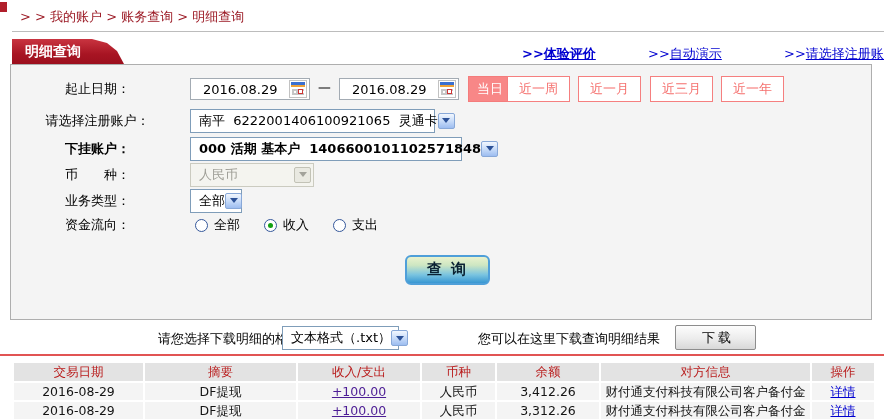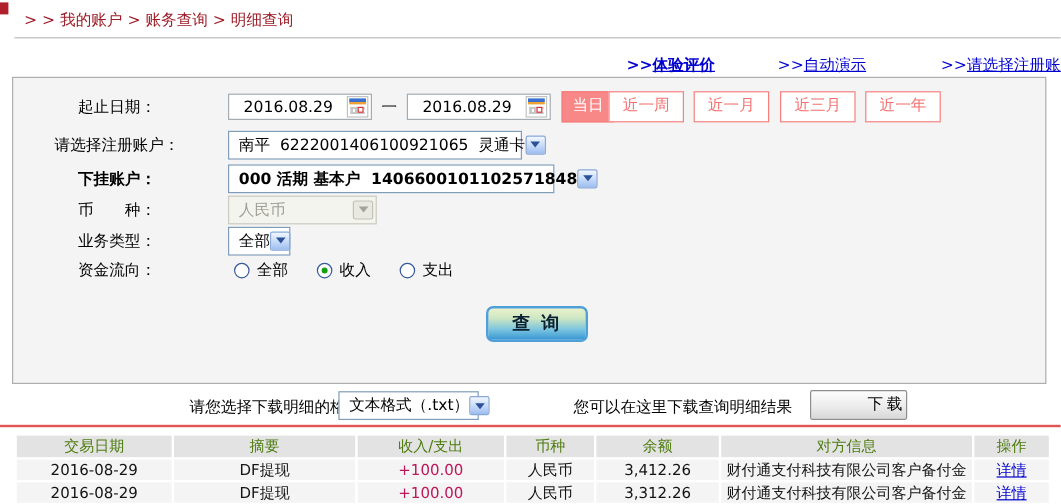--- a/index.html
+++ b/index.html
@@ -85,43 +85,44 @@
                background:linear-gradient(180deg,#eaf2cd 0%,#cde6c2 32%,#7ac4e0 68%,#3897d2 100%);
                font-size:15px; font-weight:bold; color:#0b2233; text-align:center; line-height:25px;
                cursor:pointer; letter-spacing:2px; }
 
   .dl-row { position:absolute; left:0; top:325px; width:884px; height:26px; }
   .dl-label { position:absolute; left:158px; top:5px; font-size:13px; }
   .dl-select { position:absolute; left:277px; top:1px; width:117px; }
   .dl-hint { position:absolute; left:478px; top:5px; font-size:13px; }
   .dl-btn { position:absolute; left:675px; top:0; width:81px; height:25px;
             background:linear-gradient(180deg,#fdfdfd 0%,#ececec 55%,#d8d8d8 100%);
-            border:1px solid #8d8d8d; border-radius:2px; font-size:13px; text-align:right;
+            border:1px solid #8d8d8d; border-radius:2px; font-size:13px; text-align:center;
             line-height:23px; letter-spacing:3px; padding-left:5px; cursor:pointer; }
 
   .redline { position:absolute; left:0; right:0; top:354px; height:2px; background:#e15453; }
 
   .dtable { position:absolute; left:14px; top:363px; width:860px;
             display:grid; grid-template-columns:129px 151px 122px 73px 102px 209px 62px;
             gap:2px; background:#fff; font-size:12.5px; }
-  .th { background:#e3e3e3; height:18px; line-height:18px; text-align:center; color:#4d7c0f; }
+  .th { background:#e3e3e3; height:18px; line-height:18px; text-align:center; color:#b91c1c; }
   .td { background:#f4f4f4; height:17px; line-height:17px; text-align:center; color:#141414; }
-  .td.amount { color:#be185d; }
+  .td.amount { color:#4c1d95;text-decoration:underline; }
   .td .text-link { font-size:12.5px; }
 </style>
 </head>
 <body>
 
 <div class="page">
 
   <div class="corner-mark"></div>
 
   <div class="breadcrumb">&gt; &gt; 我的账户 &gt; 账务查询 &gt; 明细查询</div>
   <div class="topline"></div>
 
+  <div class="tab">明细查询</div>
 
   <span class="hlink hlink1"><span>&gt;&gt;</span><span class="lbl">体验评价</span></span>
   <span class="hlink hlink2"><span>&gt;&gt;</span><span class="lbl">自动演示</span></span>
   <span class="hlink hlink3"><span>&gt;&gt;</span><span class="lbl">请选择注册账户</span></span>
 
   <div class="panel"></div>
 
   <div class="frow row-date">
     <span class="flabel">起止日期：</span>
     <span class="date-box">

